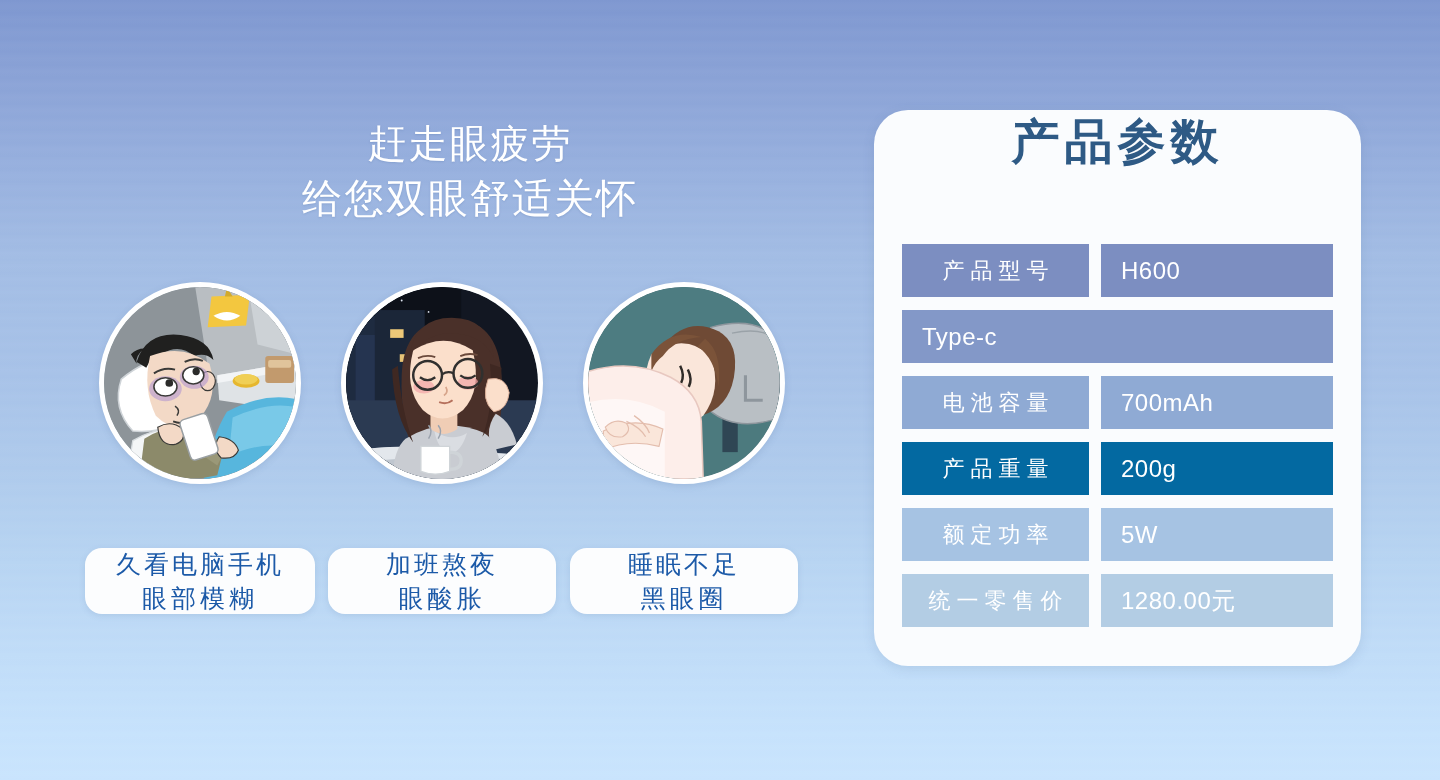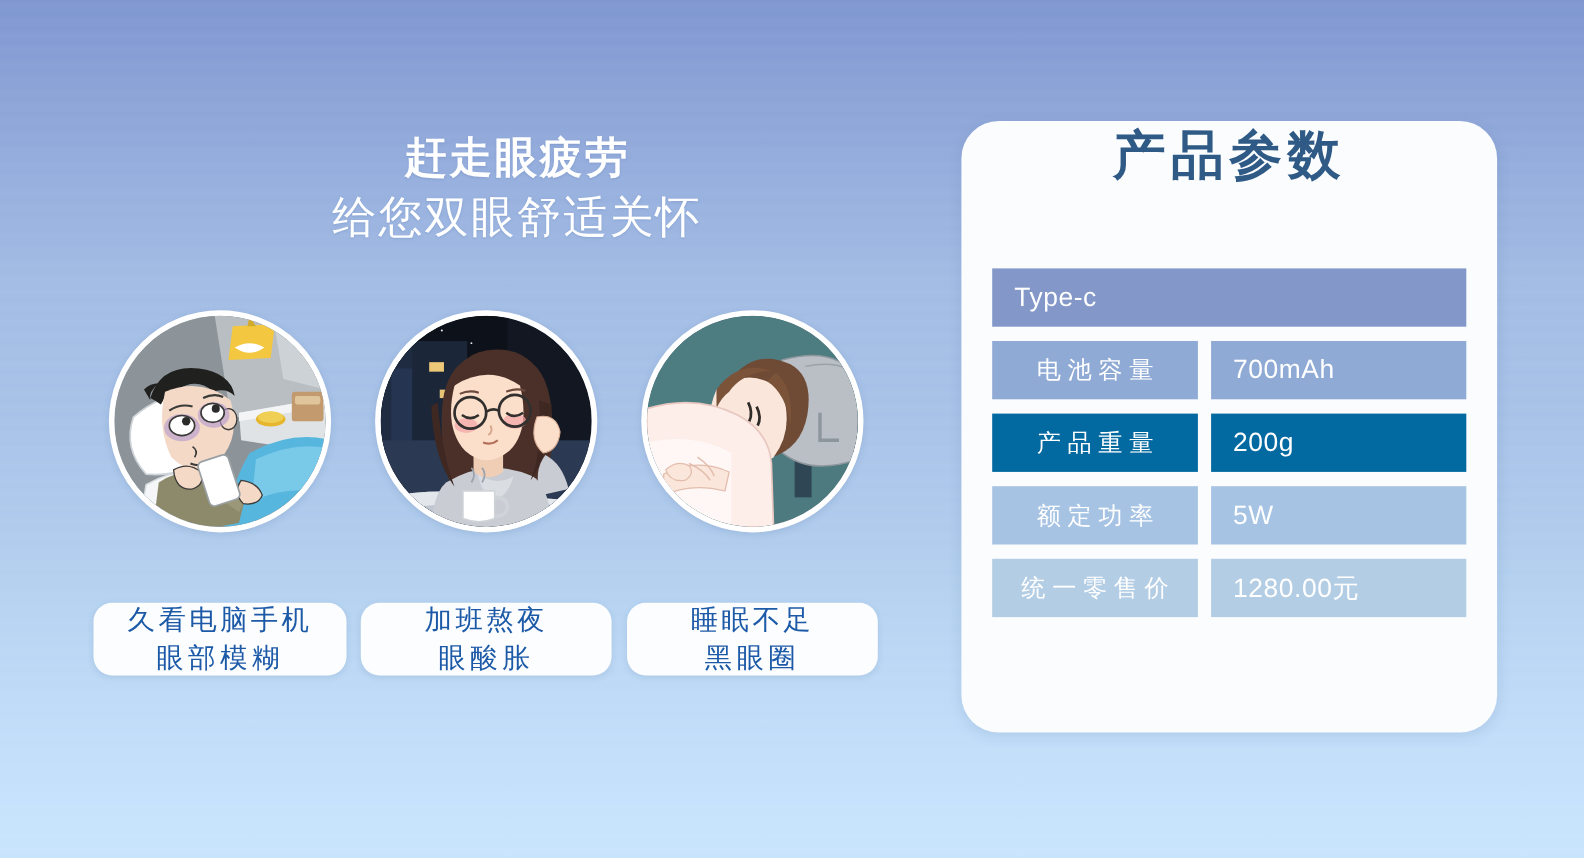--- a/index.html
+++ b/index.html
@@ -44,21 +44,21 @@
   #headline {
     position:absolute;
     left:160px; top:118px;
     width:620px;
     text-align:center;
     color:#FFFFFF;
     letter-spacing:2px;
     text-shadow:0 1px 2px rgba(80,110,165,0.25);
   }
   #headline .line1 {
-    font-size:39px; line-height:52px; font-weight:700;
+    font-size:39px; line-height:52px; font-weight:400;
   }
   #headline .line2 {
     font-size:40px; line-height:56px; font-weight:400;
   }
 
   
   .circle {
     position:absolute;
     width:202px; height:202px;
     top:282px;
@@ -351,20 +351,24 @@
   <div class="caption-card" id="caption-2">
     <span class="l1">加班熬夜</span>
     <span class="l2">眼酸胀</span>
   </div>
 
   <div id="spec-panel">
     <div id="spec-title">产品参数</div>
 
     <div id="spec-table">
 
+      <div class="spec-row r1">
+        <div class="spec-key">产品型号</div>
+        <div class="spec-val">H600</div>
+      </div>
 
       <div class="spec-row r2">
         <div class="spec-val">Type-c</div>
       </div>
 
       <div class="spec-row r3">
         <div class="spec-key">电池容量</div>
         <div class="spec-val">700mAh</div>
       </div>
 

